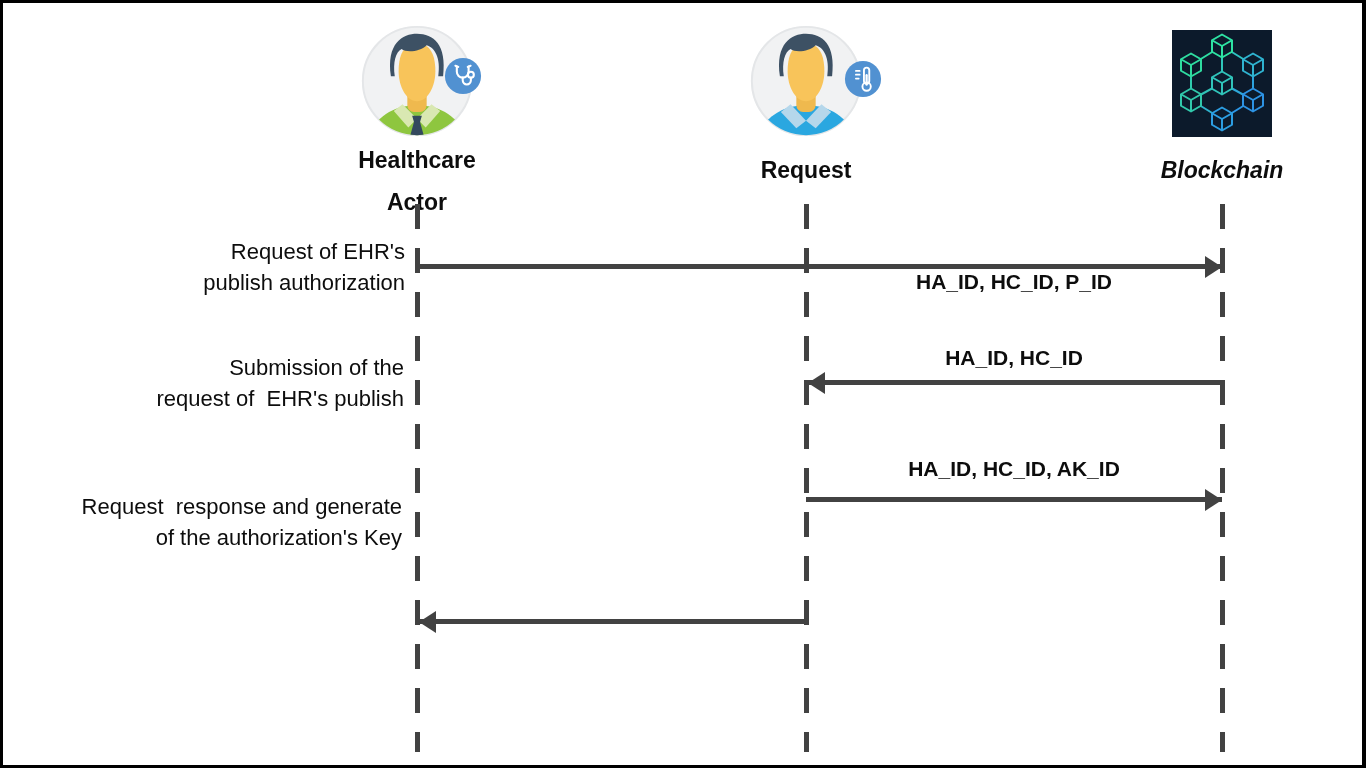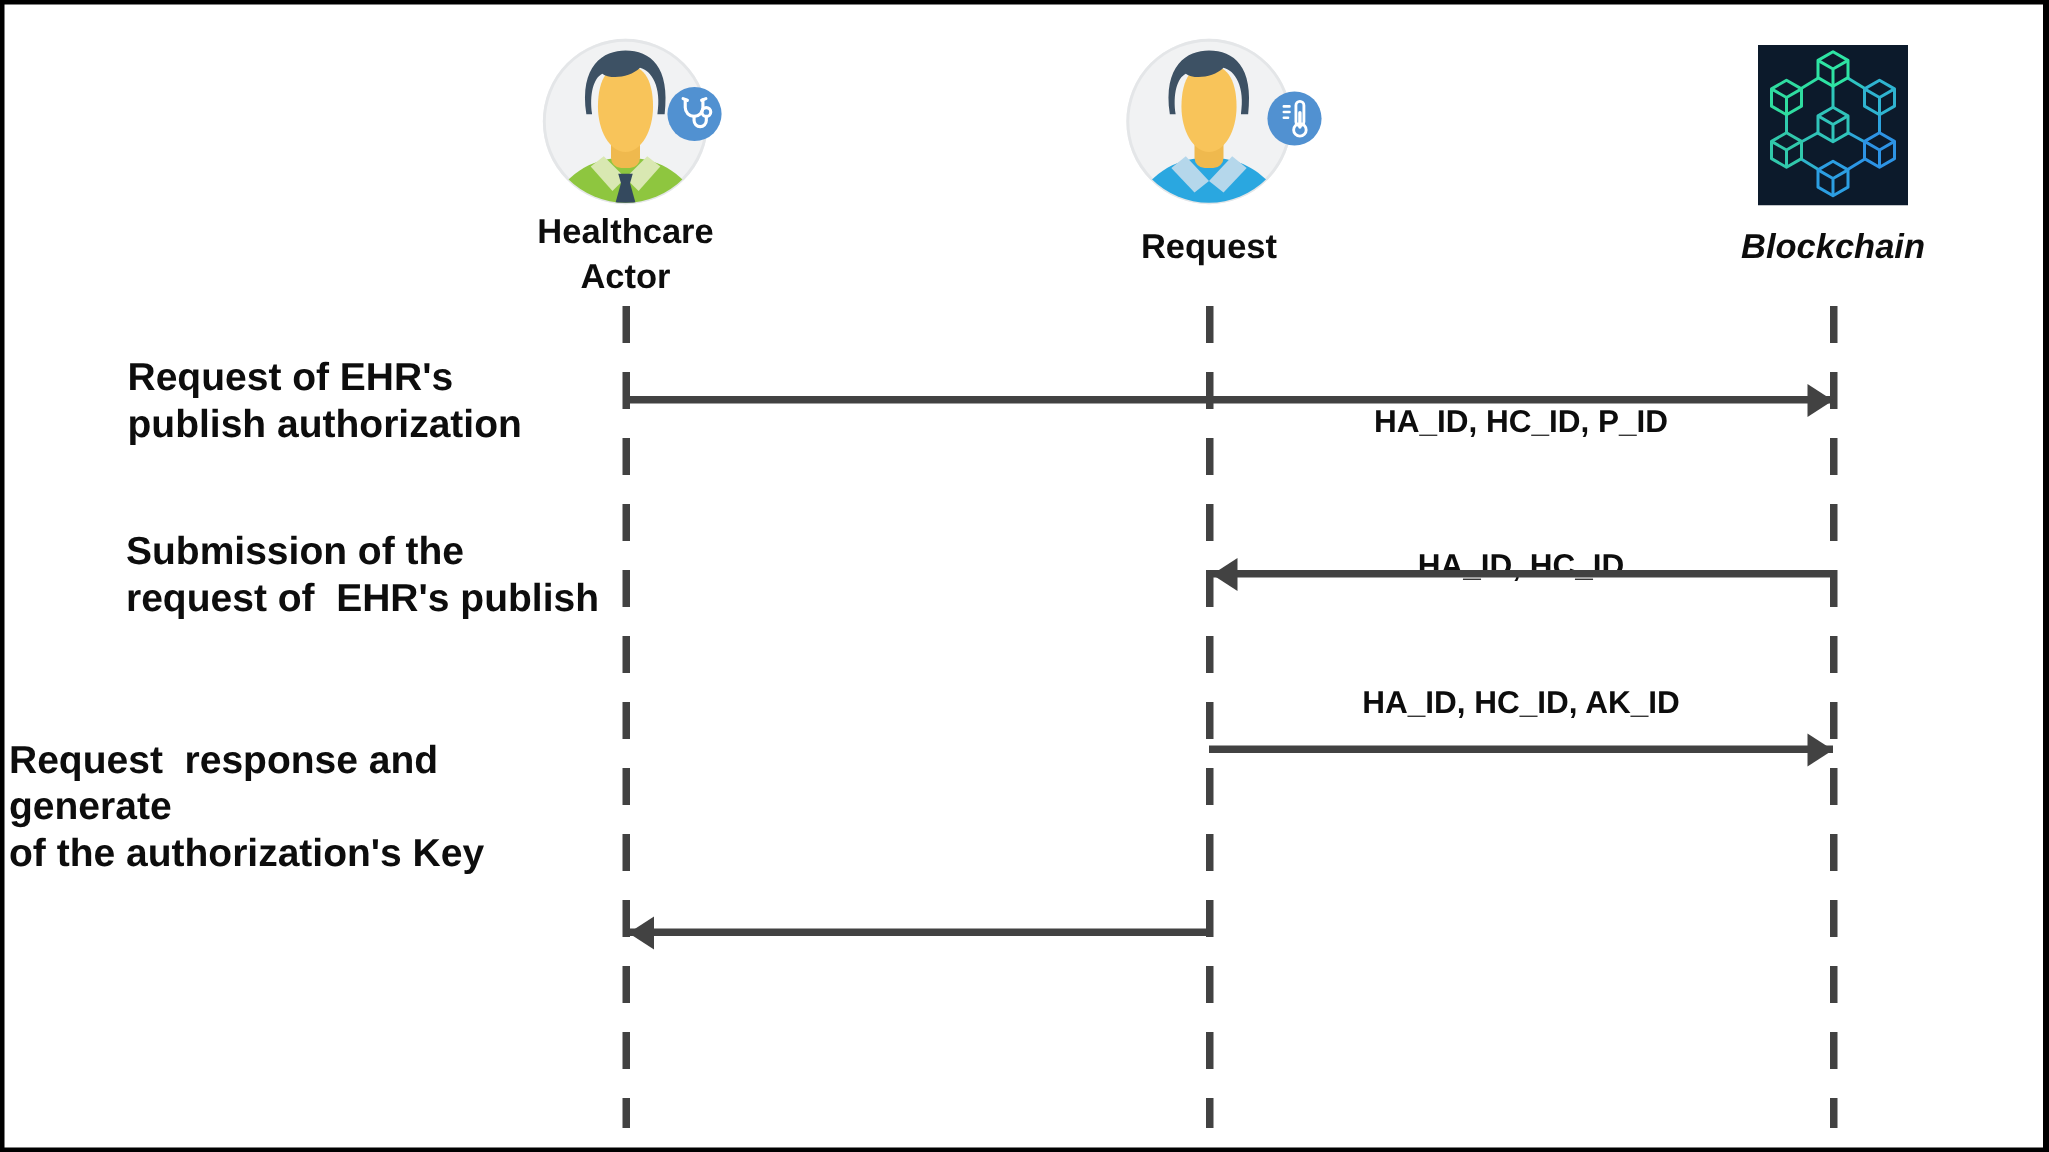--- a/index.html
+++ b/index.html
@@ -19,21 +19,21 @@
   .avatar-svg { position: absolute; }
   .badge-svg  { position: absolute; }
   .bc-svg     { position: absolute; }
 
   .actor-label {
     position: absolute;
     width: 240px;
     text-align: center;
     font-size: 23px;
     font-weight: bold;
-    line-height: 30px;
+    line-height: 42px;
     color: #0d0d0d;
     white-space: pre-line;
   }
   .actor-label.hc { left: 297px; top: 139px; }
   .actor-label.pt { left: 686px; top: 149px; }
   .actor-label.bc { left: 1102px; top: 149px; font-style: italic; }
 
   
   .lifeline {
     position: absolute;
@@ -42,43 +42,43 @@
     height: 548px;
     background: repeating-linear-gradient(to bottom, #424242 0 25px, transparent 25px 44px);
   }
   .lifeline.hc { left: 415px; }
   .lifeline.pt { left: 804px; }
   .lifeline.bc { left: 1220px; }
 
   
   .msg-desc {
     position: absolute;
-    text-align: left;
-    font-size: 26px;
-    font-weight: bold;
+    text-align: right;
+    font-size: 22px;
+    font-weight: normal;
     line-height: 31px;
     color: #0d0d0d;
     white-space: pre-wrap;
   }
   .msg-params {
     position: absolute;
     text-align: center;
     font-size: 21px;
     font-weight: bold;
     line-height: 28px;
     color: #0d0d0d;
     white-space: nowrap;
   }
   .desc-1 { left: 85px;  top: 236px; width: 320px; }
   .desc-2 { left: 84px;  top: 352px; width: 320px; }
   .desc-3 { left: 6px;   top: 491px; width: 396px; }
   .desc-4 { left: 28px;  top: 586px; width: 380px; }
 
   .params-1 { left: 814px; top: 227px; width: 400px; margin-top: 41px; }
-  .params-2 { left: 814px; top: 344px; width: 400px; margin-top: 20px; }
+  .params-2 { left: 814px; top: 344px; width: 400px; }
   .params-3 { left: 814px; top: 455px; width: 400px; }
   .params-4 { left: 470px; top: 581px; width: 300px; }
 
   
   .arrow {
     position: absolute;
     height: 5px;
     background: #424242;
   }
   .arrow::after {

